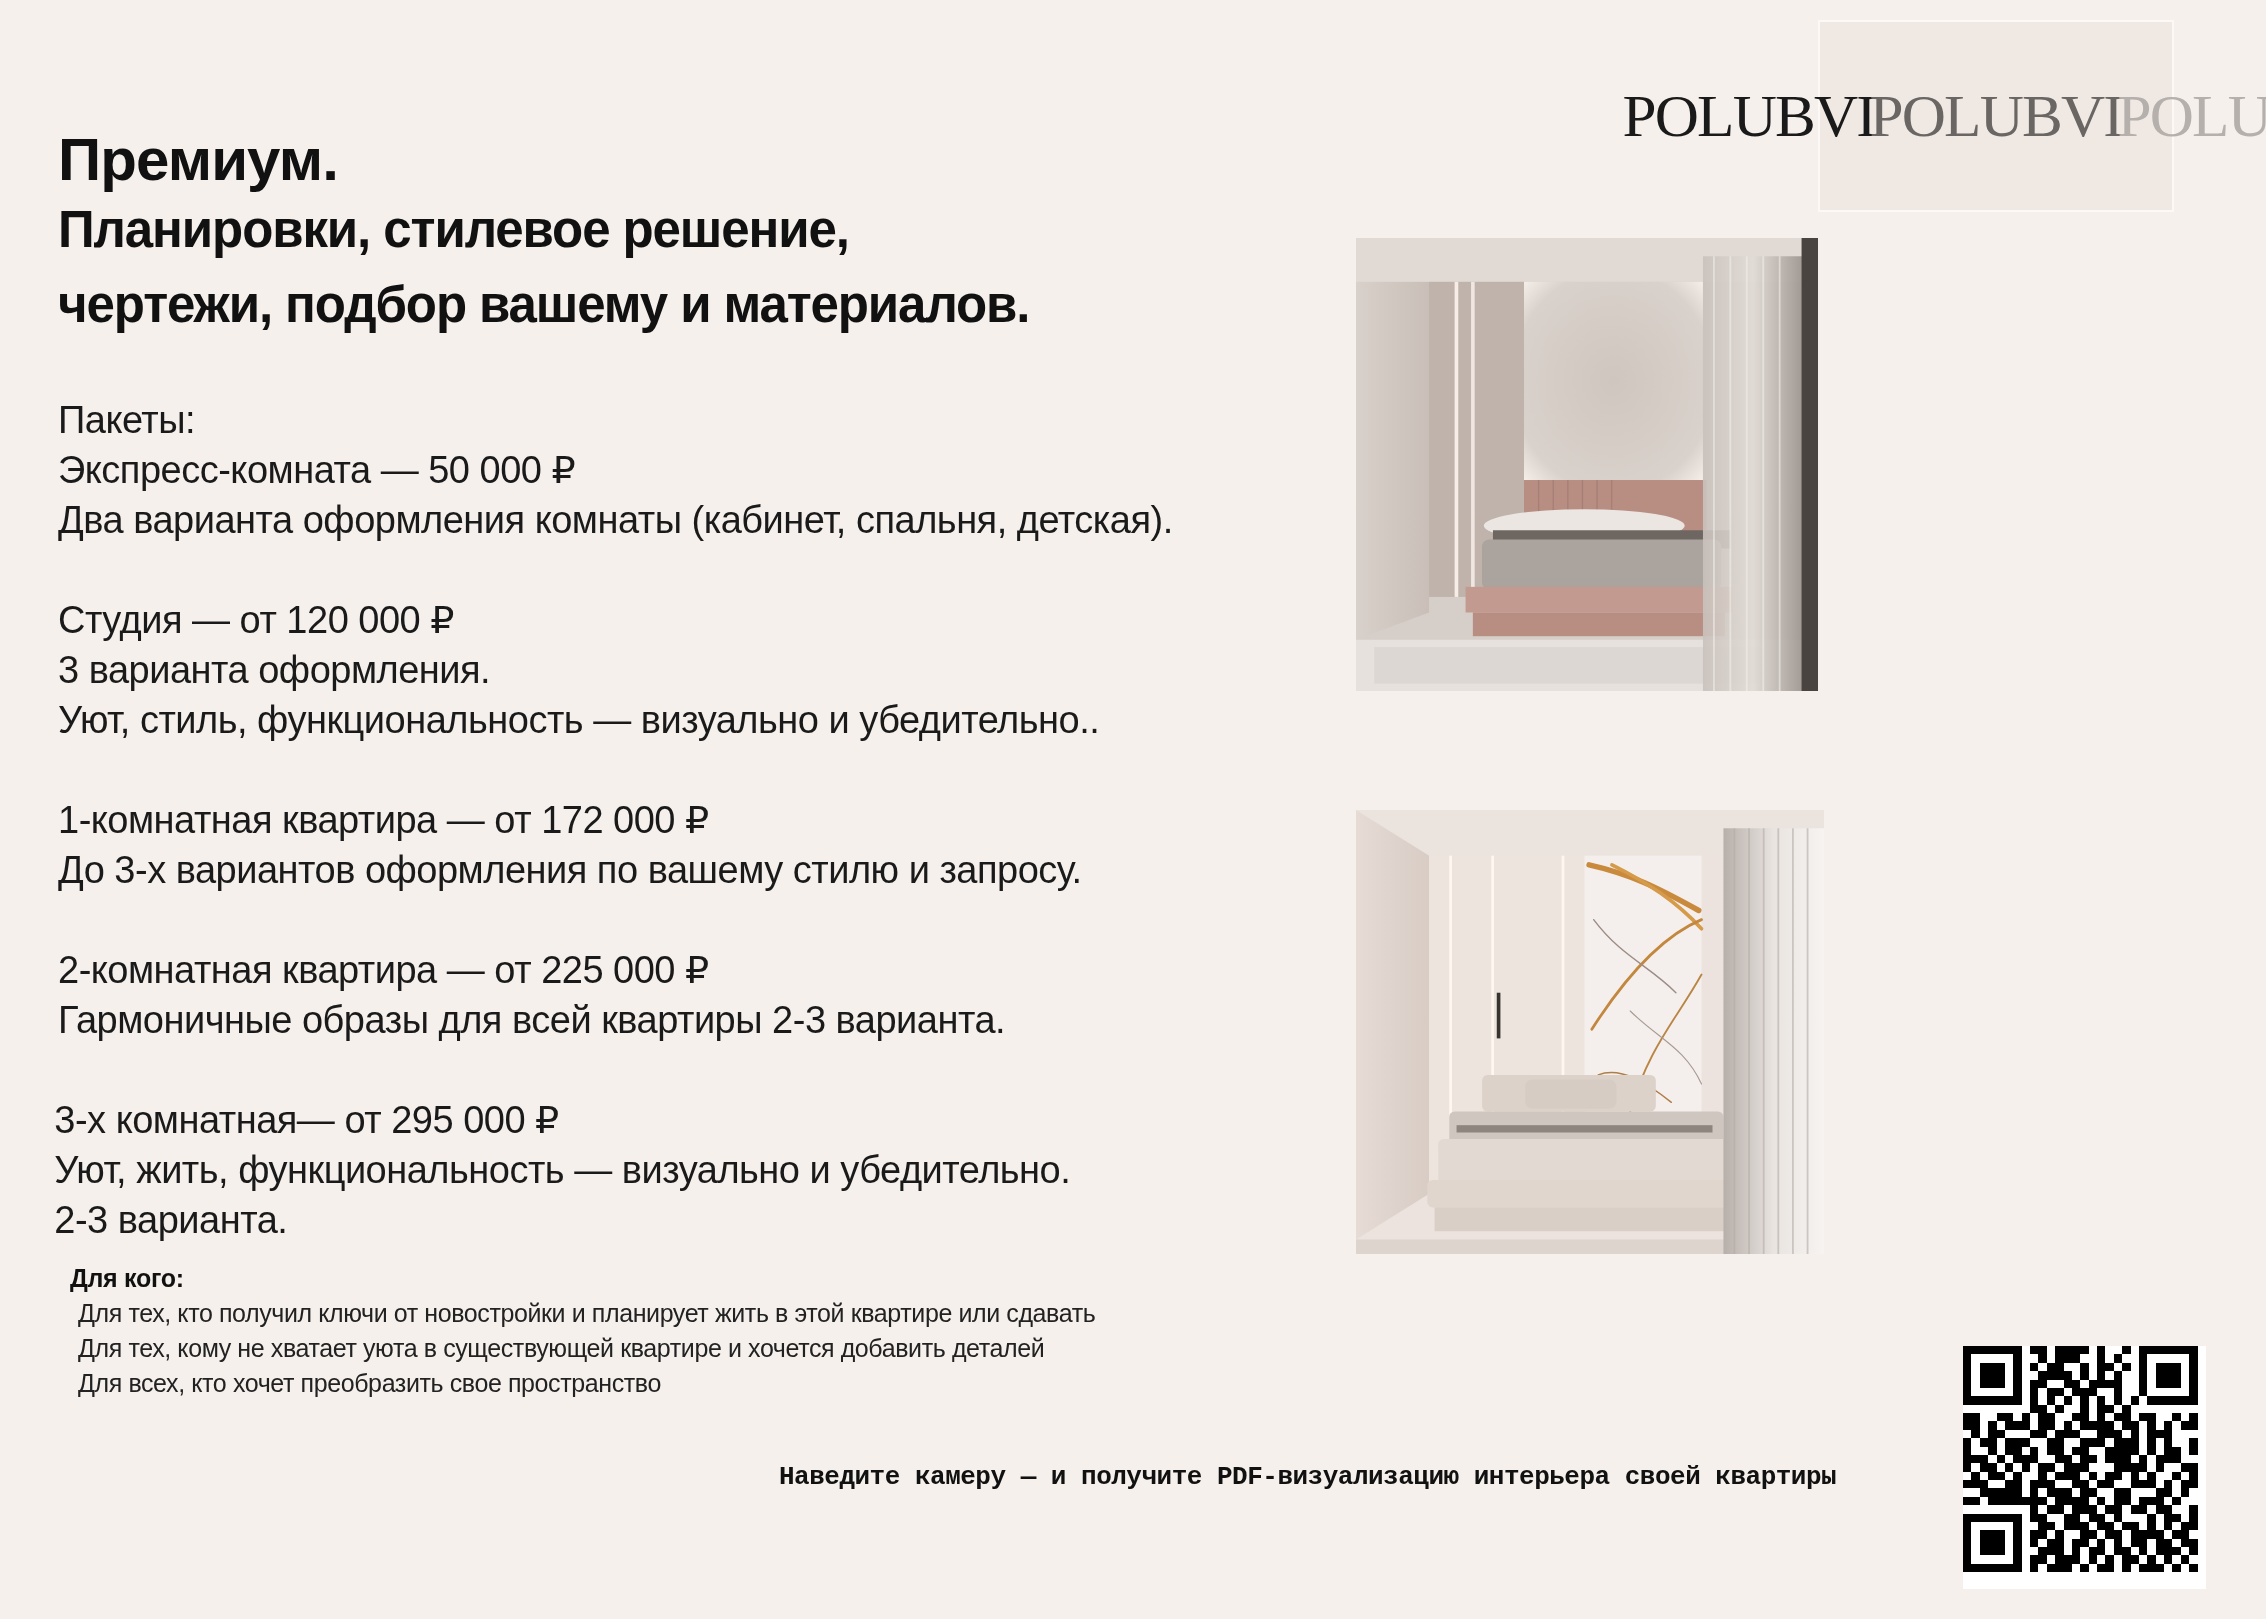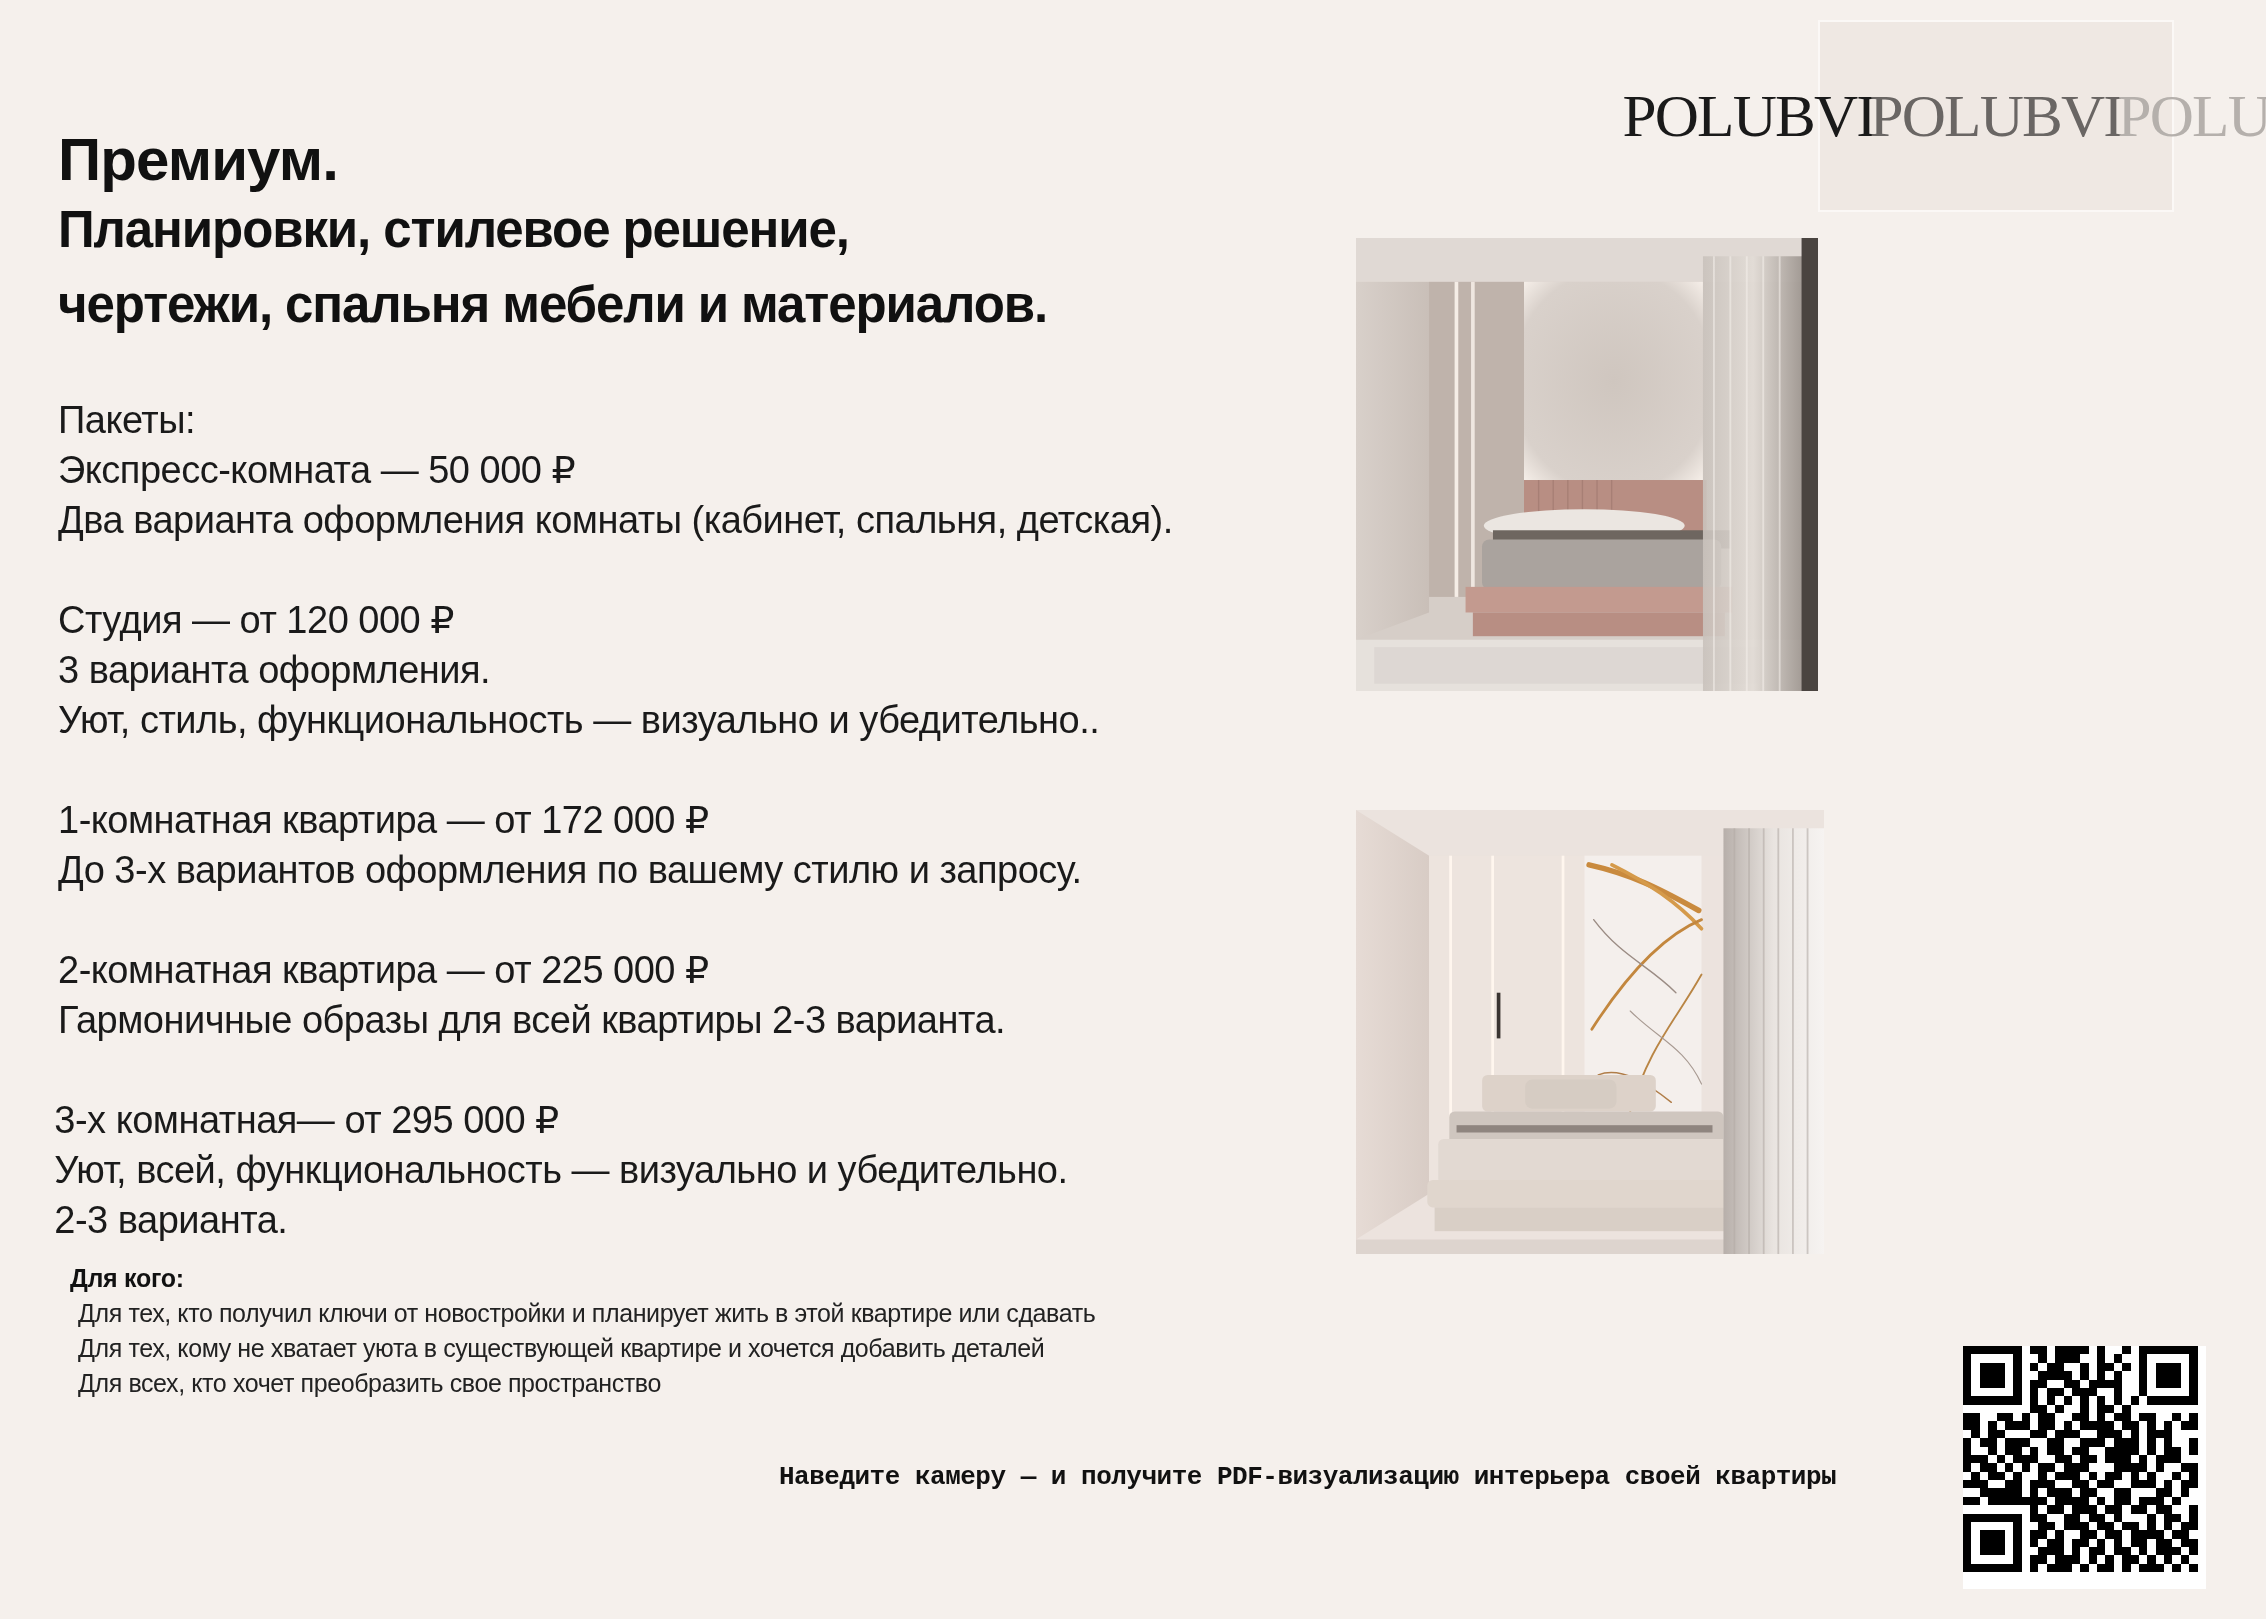--- a/index.html
+++ b/index.html
@@ -34,21 +34,21 @@
   .p2 { left: 1356px; top: 810px; width: 468px; height: 444px; }
   .qr { position: absolute; left: 1963px; top: 1346px; width: 243px; height: 243px; background:#fff; }
   .qr svg { display:block; width:100%; height:100%; }
 </style>
 </head>
 <body>
 
 <h1 class="heading">
   <span class="l1">Премиум.</span>
   <span class="l2">Планировки, стилевое решение,</span>
-  <span class="l2">чертежи, спальня мебели и материалов.</span>
+  <span class="l2">чертежи, подбор вашему и материалов.</span>
 </h1>
 
 <div class="logo">
   <span class="c1">POLUBVI</span>
   <span class="c2">POLUBVI</span>
   <span class="c3">POLUBVI</span>
 </div>
 
 <div class="packages">
   <span class="pkg-line">Пакеты:</span>
@@ -73,21 +73,21 @@
   <span class="gap"></span>
 
   <div>
     <span class="pkg-line">2-комнатная квартира — от 225 000 ₽</span>
     <span class="pkg-line">Гармоничные образы для всей квартиры 2-3 варианта.</span>
   </div>
   <span class="gap"></span>
 
   <div style="margin-left:-3.7px">
     <span class="pkg-line">3-х комнатная— от 295 000 ₽</span>
-    <span class="pkg-line">Уют, всей, функциональность — визуально и убедительно.</span>
+    <span class="pkg-line">Уют, жить, функциональность — визуально и убедительно.</span>
     <span class="pkg-line">2-3 варианта.</span>
   </div>
 </div>
 
 <div class="audience">
   <span class="aud-title">Для кого:</span>
   <span class="aud-item">Для тех, кто получил ключи от новостройки и планирует жить в этой квартире или сдавать</span>
   <span class="aud-item">Для тех, кому не хватает уюта в существующей квартире и хочется добавить деталей</span>
   <span class="aud-item">Для всех, кто хочет преобразить свое пространство</span>
 </div>

